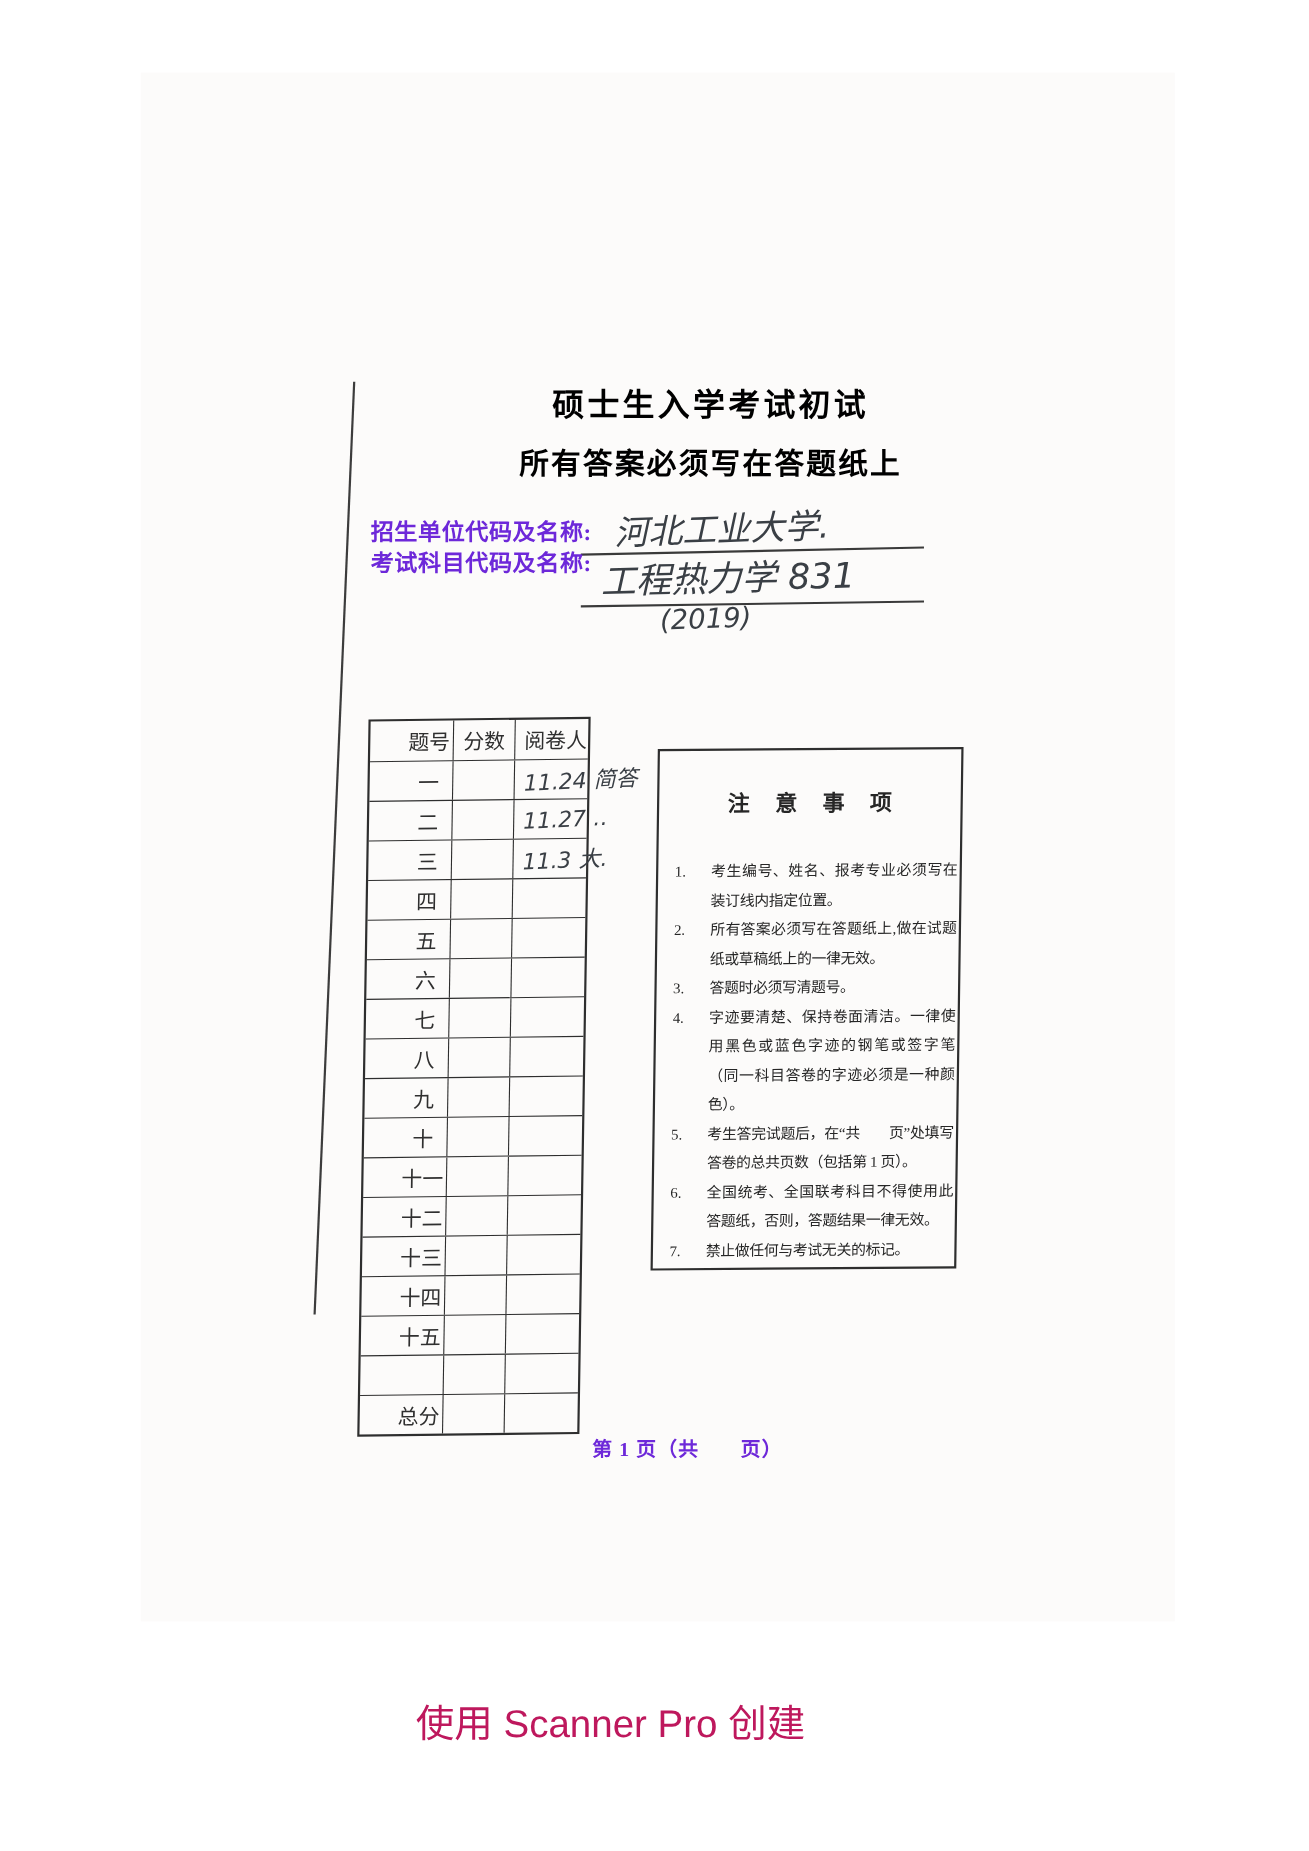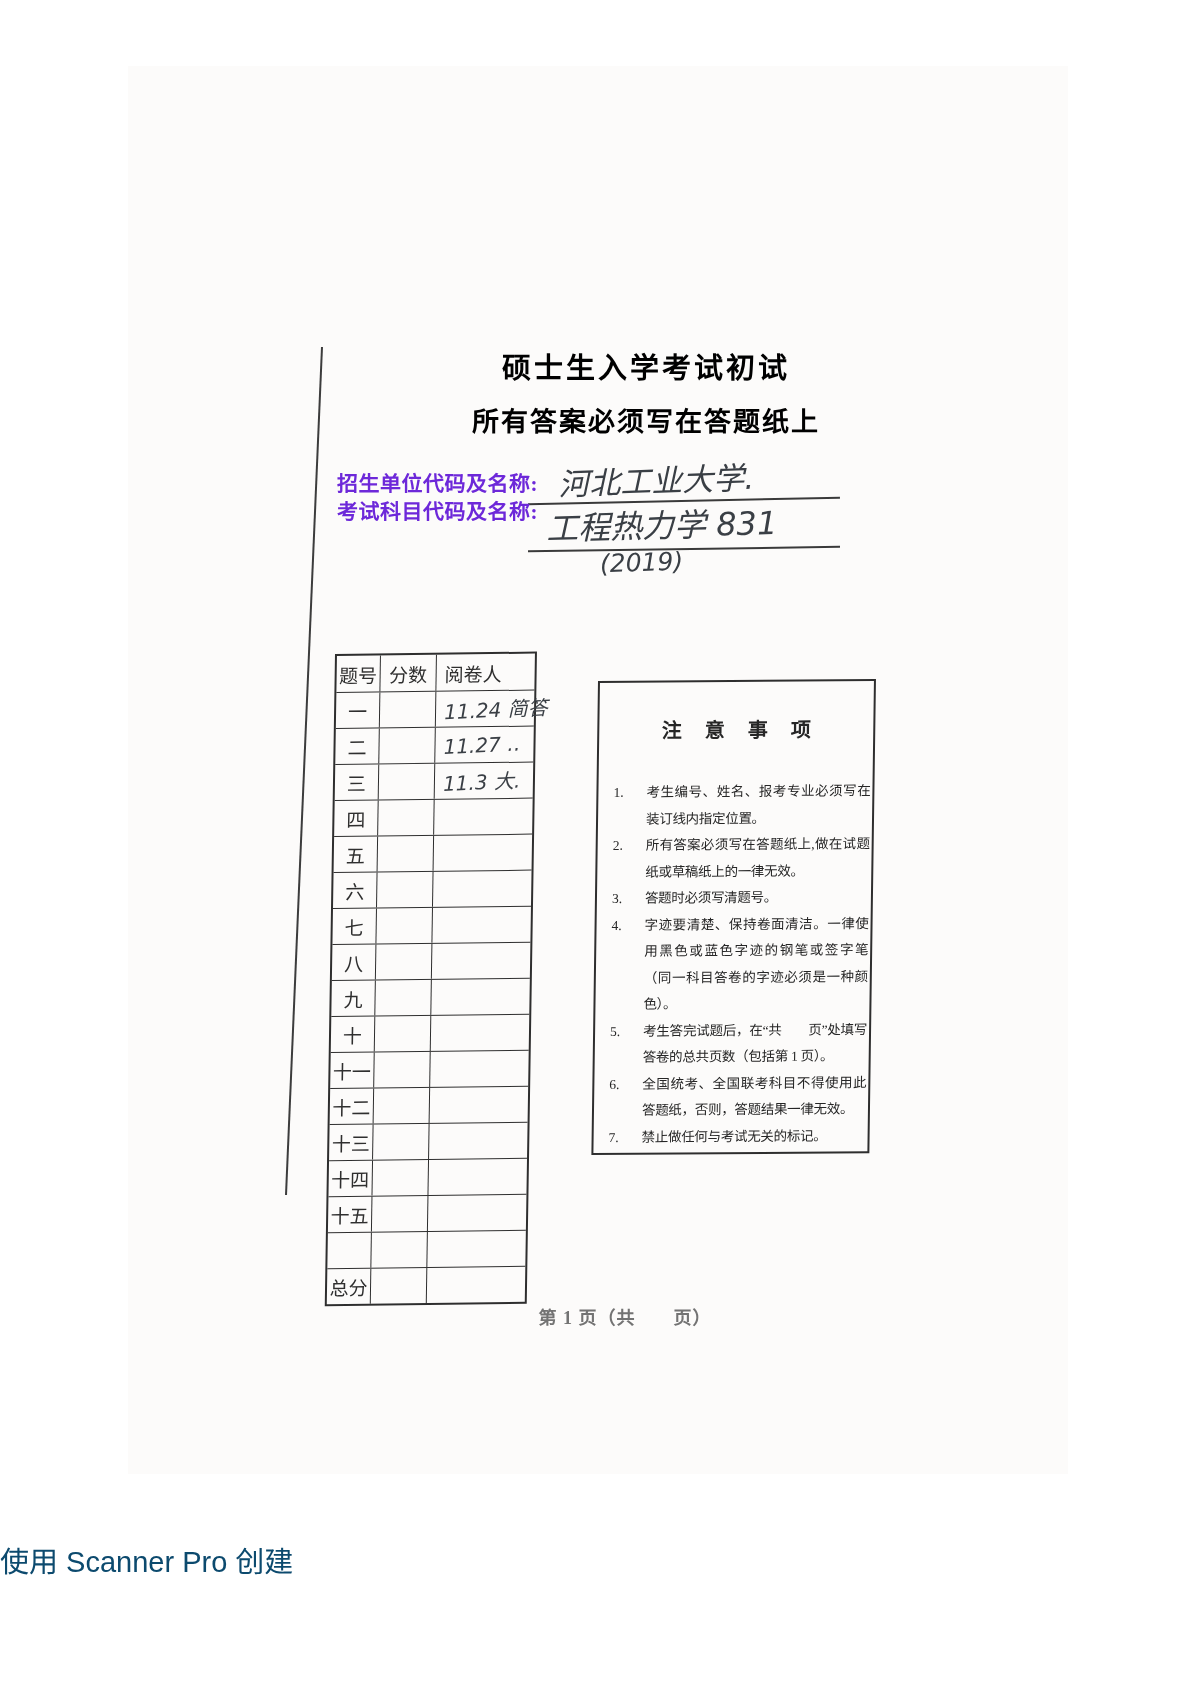--- a/index.html
+++ b/index.html
@@ -41,21 +41,21 @@
   .score-table{
     position:absolute;left:335px;top:654px;width:198px;
     border:2px solid #2e2e2e;background:transparent;
     transform:skewY(-1.6deg) rotate(0.9deg);transform-origin:top left;
     font-size:19px;color:#2f2f2f;
   }
   .t-row{display:flex;height:35px;border-bottom:1.6px solid #2e2e2e;}
   .t-row:last-child{border-bottom:none;}
   .t-head{height:36px;}
   .cell{box-sizing:border-box;display:flex;align-items:center;justify-content:center;}
-  .c1{width:44px;border-right:1.6px solid #2e2e2e;flex:none;}
+  .c1{width:44px;border-right:1.6px solid #2e2e2e;flex:none;margin-left:32px;}
   .c2{width:56px;border-right:1.6px solid #2e2e2e;flex:none;text-align:center;}
   .c3{flex:1;justify-content:flex-start;padding-left:8px;}
   .cell.hw{font-size:20px;transform:rotate(-2deg);overflow:visible;}
   
   .notice-box{
     position:absolute;left:598px;top:681px;width:278px;height:474px;
     border:2px solid #2e2e2e;box-sizing:border-box;
     transform:skewY(-1.2deg) rotate(0.8deg);transform-origin:top left;
     color:#262626;
   }
@@ -63,26 +63,26 @@
     margin-top:32px;text-align:center;font-size:20px;font-weight:bold;
     letter-spacing:9px;text-indent:9px;
   }
   .notice-items{margin-top:36px;}
   .notice-item{display:flex;line-height:26.5px;font-size:13.5px;}
   .notice-num{flex:none;width:48px;box-sizing:border-box;padding-left:15px;}
   .notice-text{flex:none;width:224px;letter-spacing:-0.3px;text-align:justify;}
   
   .page-footer{
     position:absolute;left:455px;top:1303px;width:340px;text-align:center;
-    font-size:18px;font-weight:bold;color:#737373;letter-spacing:1px;
+    font-size:18px;font-weight:bold;color:#6d28d9;letter-spacing:1px;
   }
   .scanner-caption{
-    position:absolute;left:0;top:1538px;width:1110px;text-align:left;
+    position:absolute;left:0;top:1538px;width:1110px;text-align:center;
     font-family:"Liberation Sans","DejaVu Sans",sans-serif;
-    font-size:29px;color:#0c4a6e;
+    font-size:35px;color:#be185d;
   }
 </style>
 </head>
 <body>
 
 <div class="scan-area"></div>
 
 <svg class="bind-svg" width="1190" height="1683">
   <line x1="322" y1="347" x2="286" y2="1195" stroke="#3c3c3c" stroke-width="2"></line>
 </svg>

